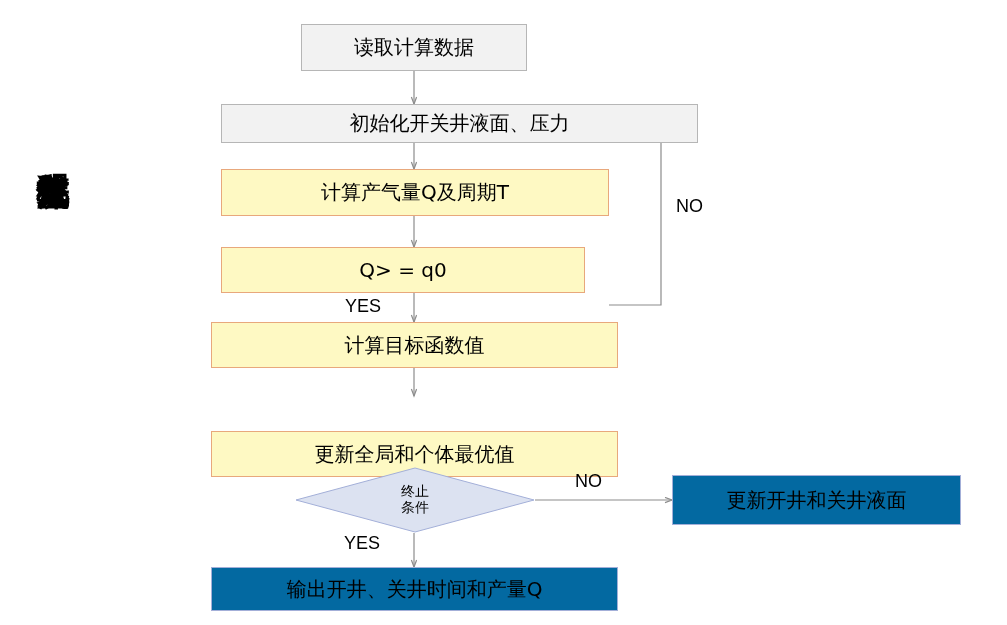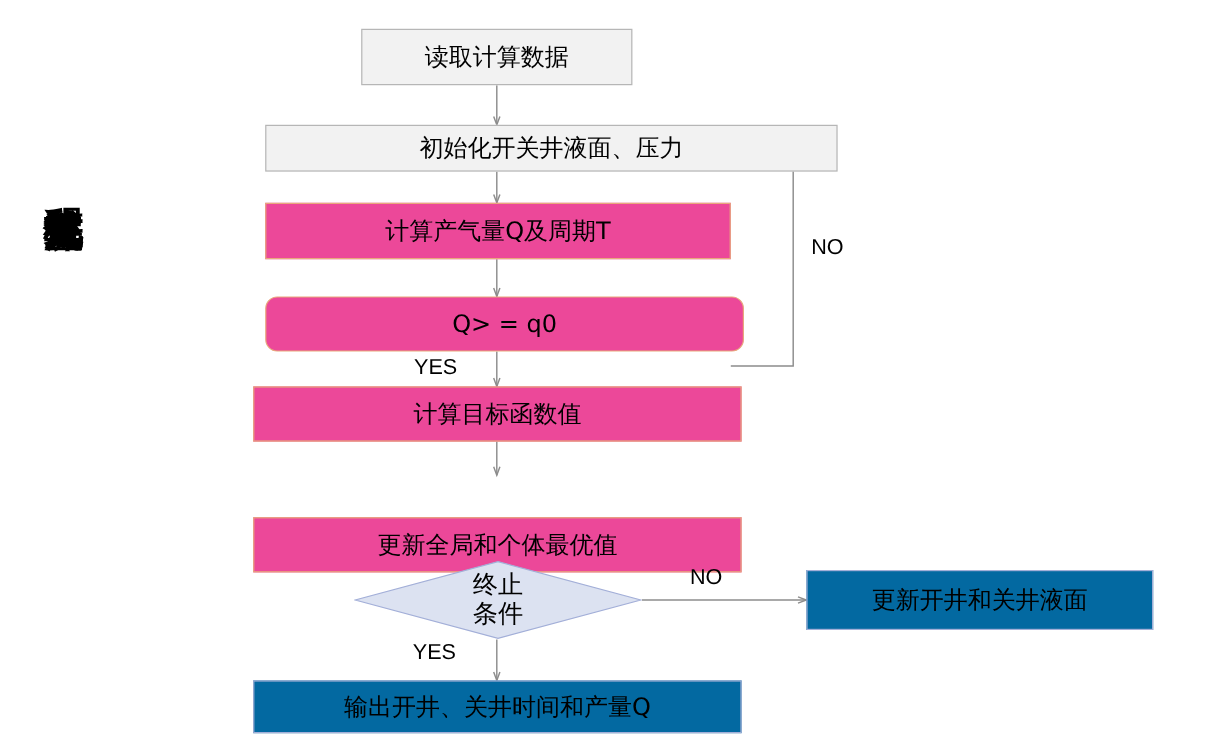--- a/index.html
+++ b/index.html
@@ -44,21 +44,21 @@
     font-size: 20px;
     line-height: 1.15;
     font-family: "DejaVu Sans", "Liberation Sans", sans-serif;
     white-space: pre-line;
   }
   .node.gray {
     background: #F2F2F2;
     border: 1px solid #B6B6B6;
   }
   .node.orange {
-    background: #ec4899;
+    background: #fef9c3;
     border: 1px solid #E8A87C;
   }
   .node.blue {
     background: #0369a1;
     border: 1px solid #A3AFD8;
     text-align: center;
   }
   .diamond-wrap {
     position: absolute;
   }
@@ -68,21 +68,21 @@
   .diamond-label {
     position: absolute;
     left: 0;
     top: 0;
     width: 100%;
     height: 100%;
     display: flex;
     flex-direction: column;
     align-items: center;
     justify-content: center;
-    font-size: 21px;
+    font-size: 14px;
     line-height: 1.12;
     color: #000000;
     font-family: "DejaVu Sans", "Liberation Sans", sans-serif;
     white-space: pre-line;
   }
   .edge-label {
     position: absolute;
     font-size: 18px;
     color: #000000;
     font-family: "Liberation Sans", "DejaVu Sans", sans-serif;
@@ -129,21 +129,21 @@
 
     <path d="M414,533 L414,567" fill="none" stroke="#8C8C8C" stroke-width="1.2" marker-end="url(#arrow)"></path>
   </svg>
 
   <div class="node gray" style="left:301px; top:24px; width:226px; height:47px;">读取计算数据</div>
 
   <div class="node gray" style="left:221px; top:104px; width:477px; height:39px;">初始化开关井液面、压力</div>
 
   <div class="node orange" style="left:221px; top:169px; width:388px; height:47px;">计算产气量Q及周期T</div>
 
-  <div class="node orange" style="left:221px; top:247px; width:399px; height:46px;border-radius:10px;">Q&gt; = q0</div>
+  <div class="node orange" style="left:221px; top:247px; width:364px; height:46px;">Q&gt; = q0</div>
 
   <div class="node orange" style="left:211px; top:322px; width:407px; height:46px;">计算目标函数值</div>
 
   <div class="node orange" style="left:211px; top:396px; width:407px; height:46px;margin-top:35px;">更新全局和个体最优值</div>
 
   <div class="diamond-wrap" style="left:295px; top:467px; width:240px; height:66px;">
     <svg width="240" height="66" viewBox="0 0 240 66">
       <polygon points="120,1 239,33 120,65 1,33" fill="#DCE2F1" stroke="#A3AFD8" stroke-width="1"></polygon>
     </svg>
     <div class="diamond-label">终止

